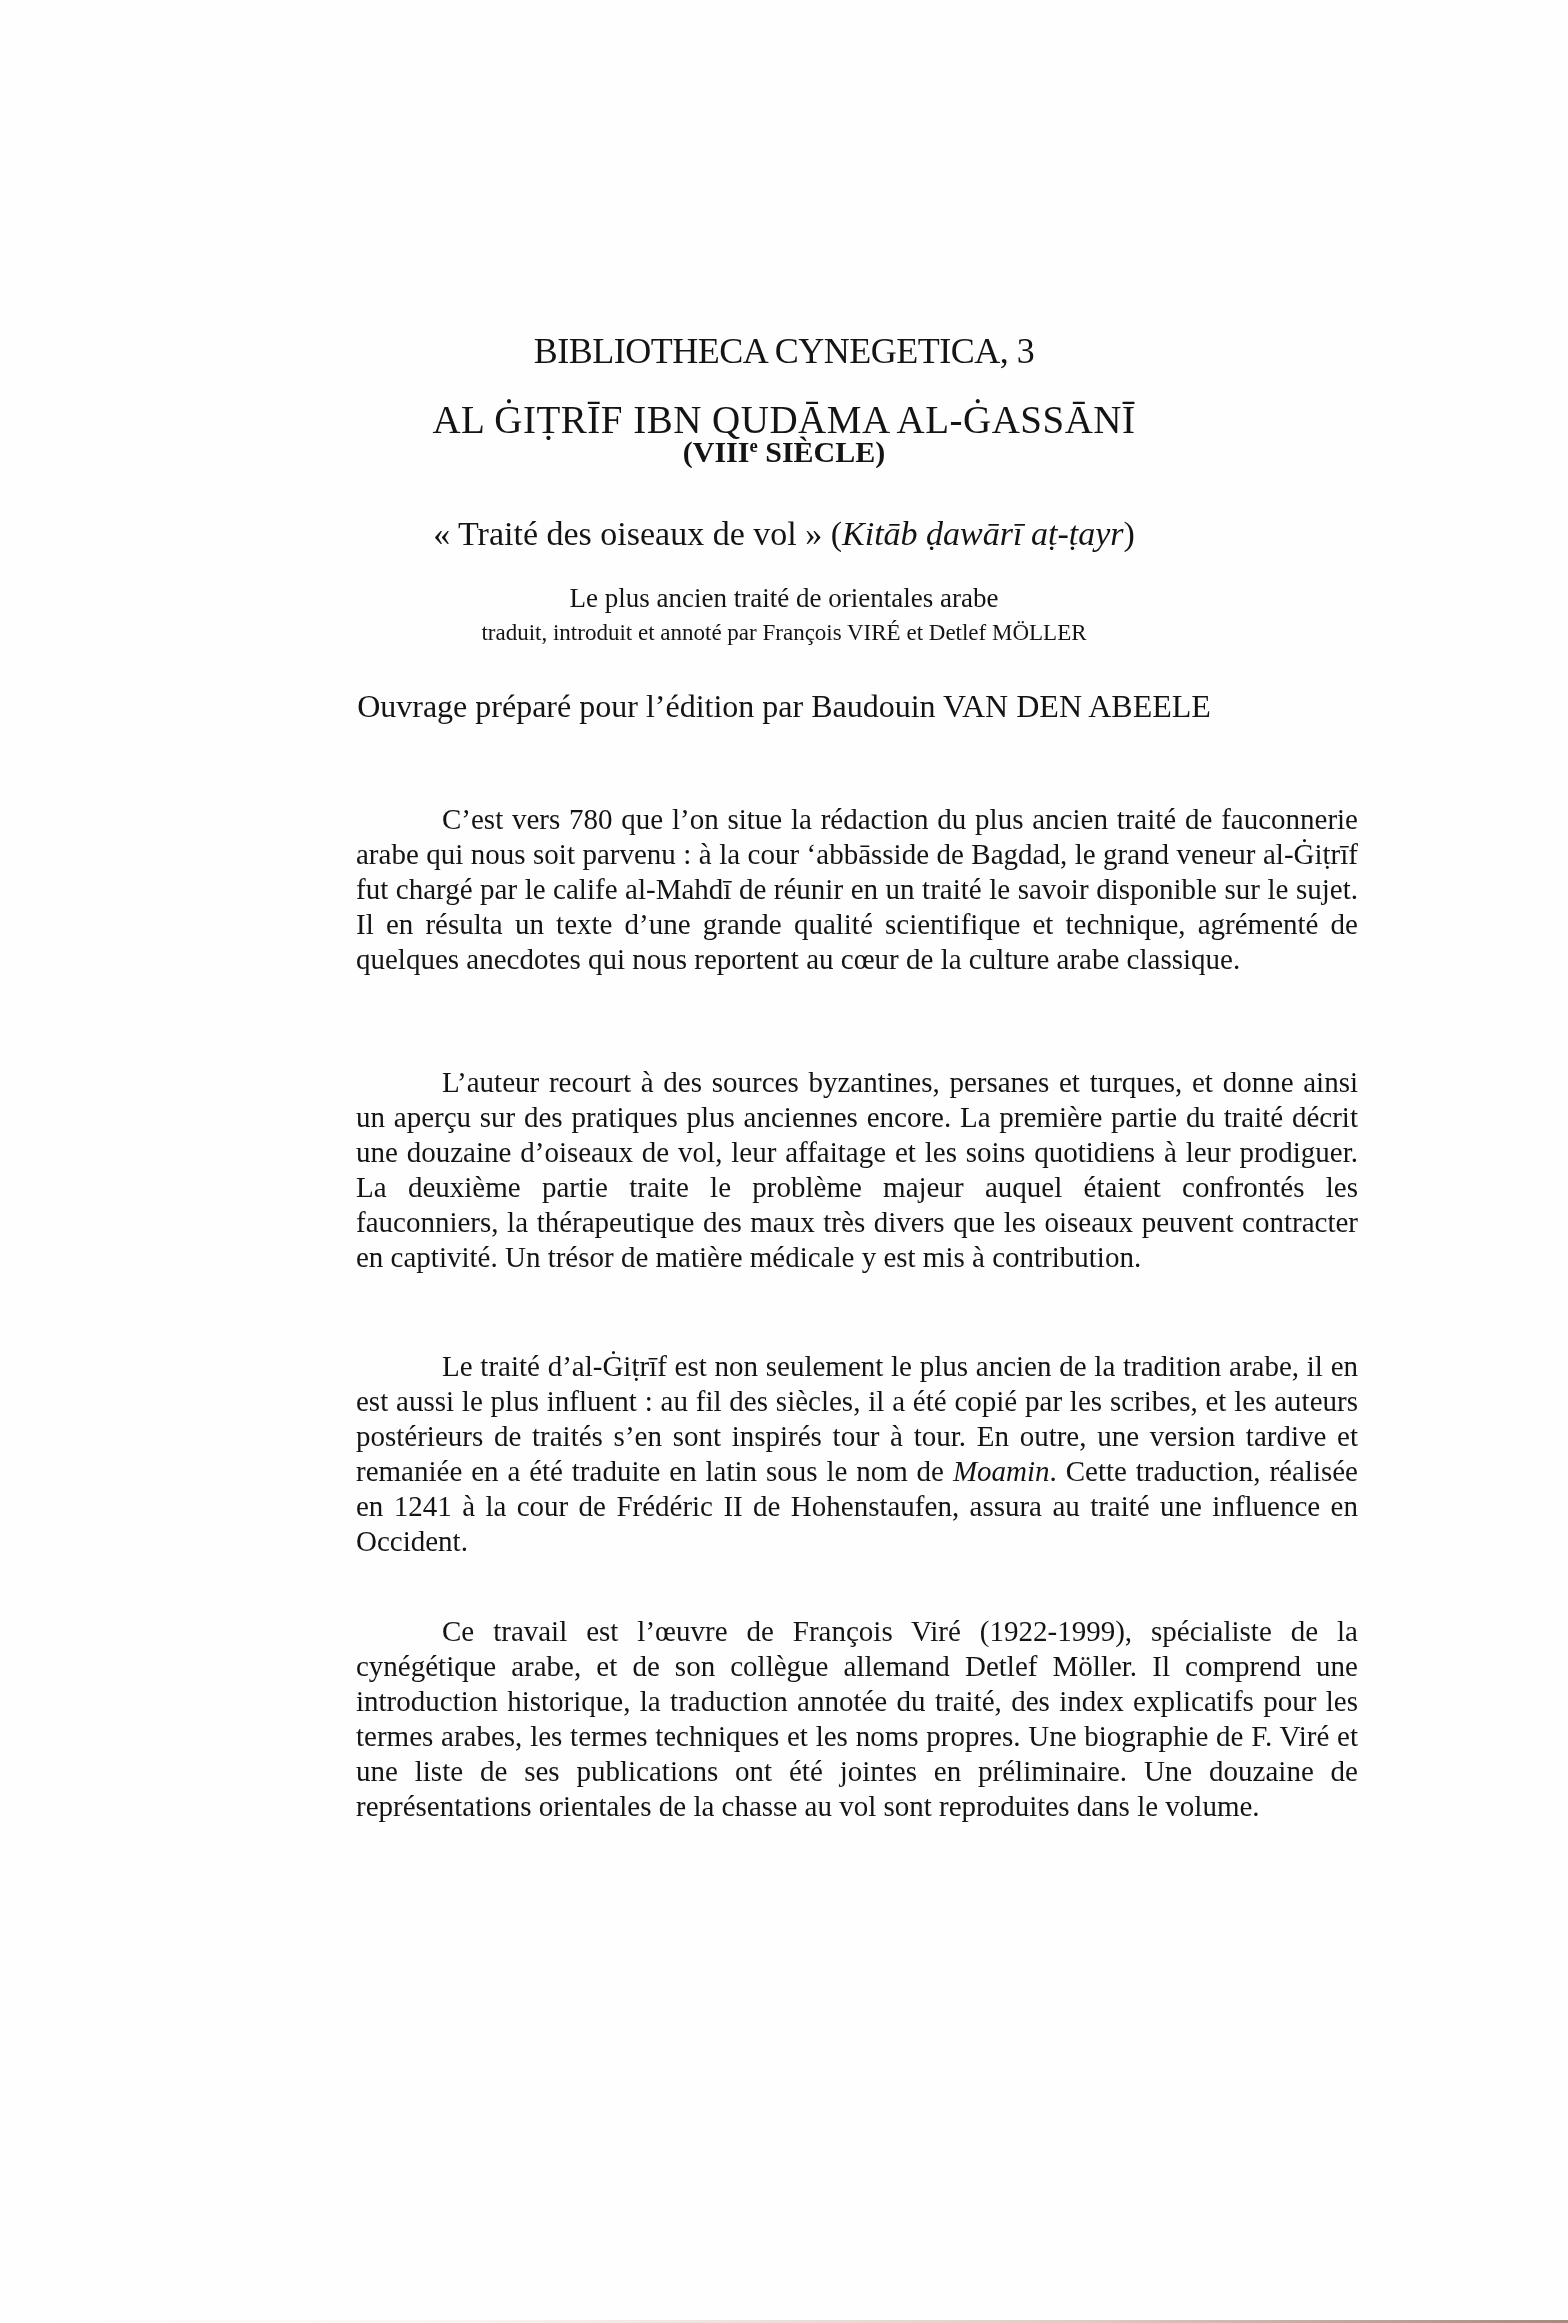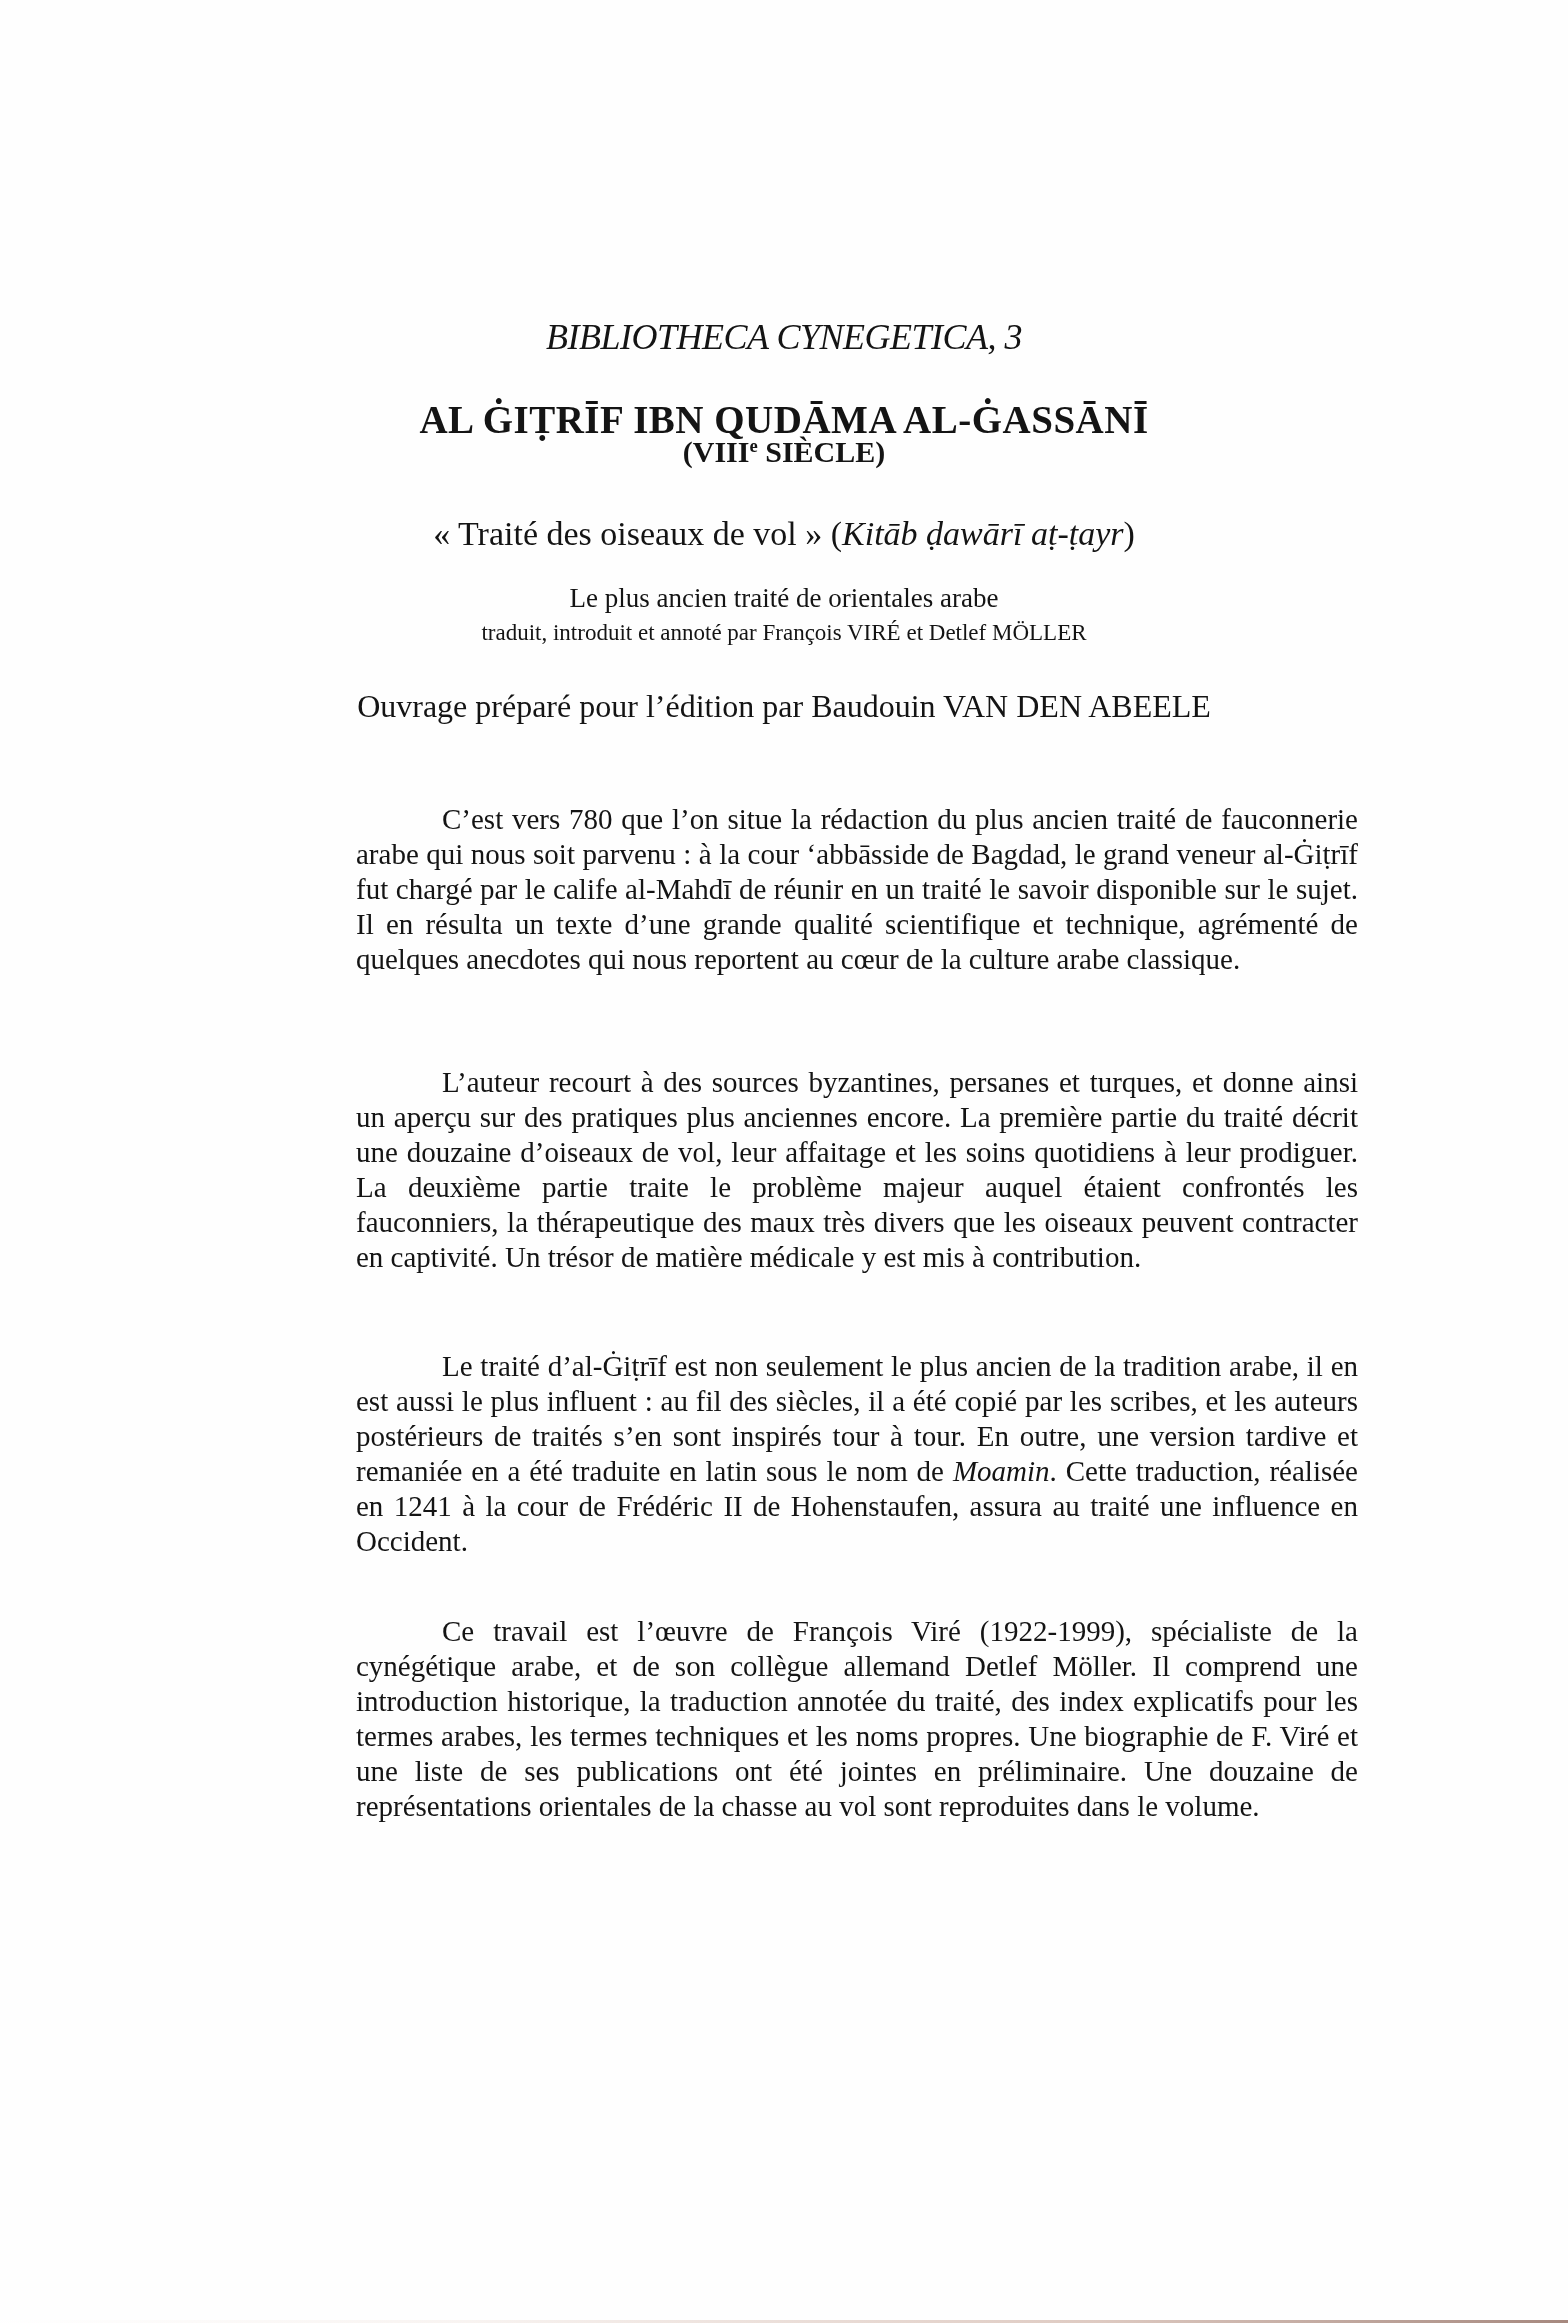--- a/index.html
+++ b/index.html
@@ -22,30 +22,29 @@
       height: 2324px;
       background: #fefefe;
     }
     .header-block {
       position: absolute;
       left: 0;
       width: 1568px;
       text-align: center;
     }
     .series {
-      top: 316px;
+      top: 330px;
       font-size: 36px;
       letter-spacing: -0.5px;
       line-height: 43px;
-      font-style: italic;
     }
     .title {
       top: 396px;
       font-size: 39px;
-      font-weight: bold;
+      font-weight: normal;
       letter-spacing: 0.5px;
       line-height: 47px;
     }
     .century {
       top: 432px;
       font-size: 30px;
       font-weight: bold;
       line-height: 39px;
     }
     .century sup {

